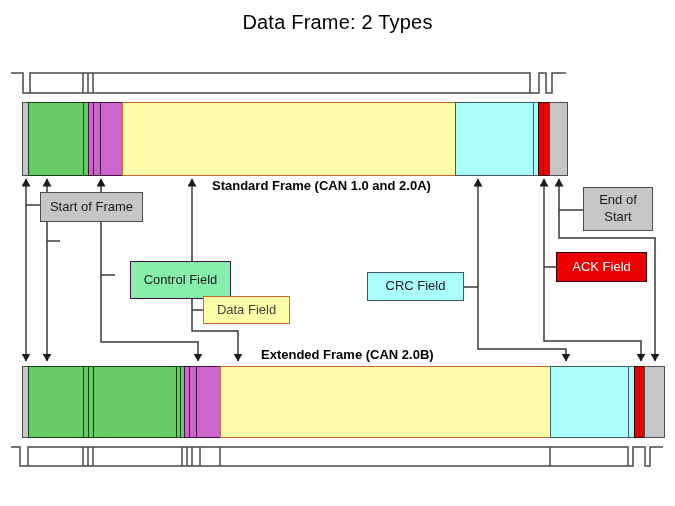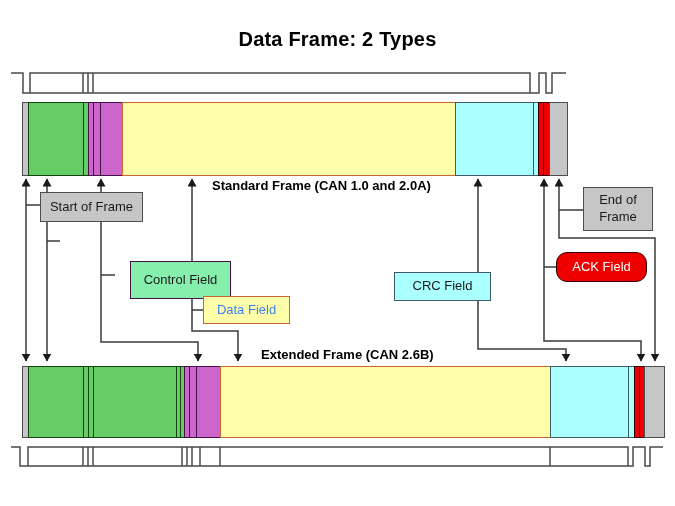--- a/index.html
+++ b/index.html
@@ -3,22 +3,22 @@
 <meta charset="utf-8">
 <style>
   html,body{margin:0;padding:0;}
   body{
     width:675px;height:506px;background:#ffffff;
     font-family:"Liberation Sans",sans-serif;
     position:relative;overflow:hidden;
   }
   .stage{position:absolute;left:0;top:0;width:675px;height:506px;}
   .title{
-    position:absolute;top:28px;left:0;width:100%;
-    text-align:center;font-size:20px;font-weight:bold;color:#000;
+    position:absolute;top:11px;left:0;width:100%;
+    text-align:center;font-size:20px;font-weight:normal;color:#000;
     letter-spacing:0.2px;
   }
   svg.lines{position:absolute;left:0;top:0;}
   .bar{position:absolute;}
   .seg{position:absolute;top:0;height:100%;box-sizing:border-box;border:1px solid #333;}
   .flabel{
     position:absolute;box-sizing:border-box;
     display:flex;align-items:center;justify-content:center;
     font-size:13px;line-height:1.3;text-align:center;white-space:pre-line;
     border:1.5px solid #333;
@@ -99,23 +99,23 @@
       <div class="seg" style="left: 174px; width: 25px; background: rgb(204, 102, 204); border-color: rgb(68, 17, 68);"></div>
       <div class="seg" style="left: 198px; width: 331px; background: rgb(255, 255, 170); border-color: rgb(204, 102, 51);"></div>
       <div class="seg" style="left: 528px; width: 79px; background: rgb(170, 255, 255); border-color: rgb(61, 92, 102);"></div>
       <div class="seg" style="left: 606px; width: 7px; background: rgb(170, 255, 255); border-color: rgb(61, 92, 102);"></div>
       <div class="seg" style="left: 612px; width: 6px; background: rgb(238, 0, 0); border-color: rgb(51, 0, 0);"></div>
       <div class="seg" style="left: 617px; width: 6px; background: rgb(238, 0, 0); border-color: rgb(51, 0, 0);"></div>
       <div class="seg" style="left: 622px; width: 21px; background: rgb(198, 198, 198); border-color: rgb(77, 77, 77);"></div>
     </div>
 
   <div class="caption" id="caption-standard" style="left: 212px; top: 178px;">Standard Frame (CAN 1.0 and 2.0A)</div>
-  <div class="caption" id="caption-extended" style="left: 261px; top: 347px;">Extended Frame (CAN 2.6B)</div>
+  <div class="caption" id="caption-extended" style="left: 261px; top: 347px;">Extended Frame (CAN 2.0B)</div>
 
   <div class="flabel" style="left: 40px; top: 192px; width: 103px; height: 30px; background: rgb(198, 198, 198); border-color: rgb(77, 77, 77); color: rgb(26, 26, 26);">Start of Frame</div>
   <div class="flabel" style="left: 130px; top: 261px; width: 101px; height: 38px; background: #86efac; border-color: rgb(68, 17, 68); color: rgb(26, 26, 26);">Control Field</div>
-  <div class="flabel" style="left: 203px; top: 296px; width: 87px; height: 28px; background: rgb(255, 255, 170); border-color: rgb(204, 102, 51); color: #3b82f6;">Data Field</div>
-  <div class="flabel" style="left: 367px; top: 272px; width: 97px; height: 29px; background: rgb(170, 255, 255); border-color: rgb(61, 92, 102); color: rgb(26, 26, 26); margin-left: 27px;">CRC Field</div>
-  <div class="flabel" style="left: 556px; top: 252px; width: 91px; height: 30px; background: rgb(238, 0, 0); border-color: rgb(51, 0, 0); color: rgb(255, 255, 255); border-radius: 11px;">ACK Field</div>
+  <div class="flabel" style="left: 203px; top: 296px; width: 87px; height: 28px; background: rgb(255, 255, 170); border-color: rgb(204, 102, 51); color: #404040;">Data Field</div>
+  <div class="flabel" style="left: 367px; top: 272px; width: 97px; height: 29px; background: rgb(170, 255, 255); border-color: rgb(61, 92, 102); color: rgb(26, 26, 26);">CRC Field</div>
+  <div class="flabel" style="left: 556px; top: 252px; width: 91px; height: 30px; background: rgb(238, 0, 0); border-color: rgb(51, 0, 0); color: rgb(255, 255, 255);">ACK Field</div>
   <div class="flabel" style="left: 583px; top: 187px; width: 70px; height: 44px; background: rgb(198, 198, 198); border-color: rgb(77, 77, 77); color: rgb(26, 26, 26);">End of
-Frame</div>
+Start</div>
 
 </div>
 
 </body></html>

